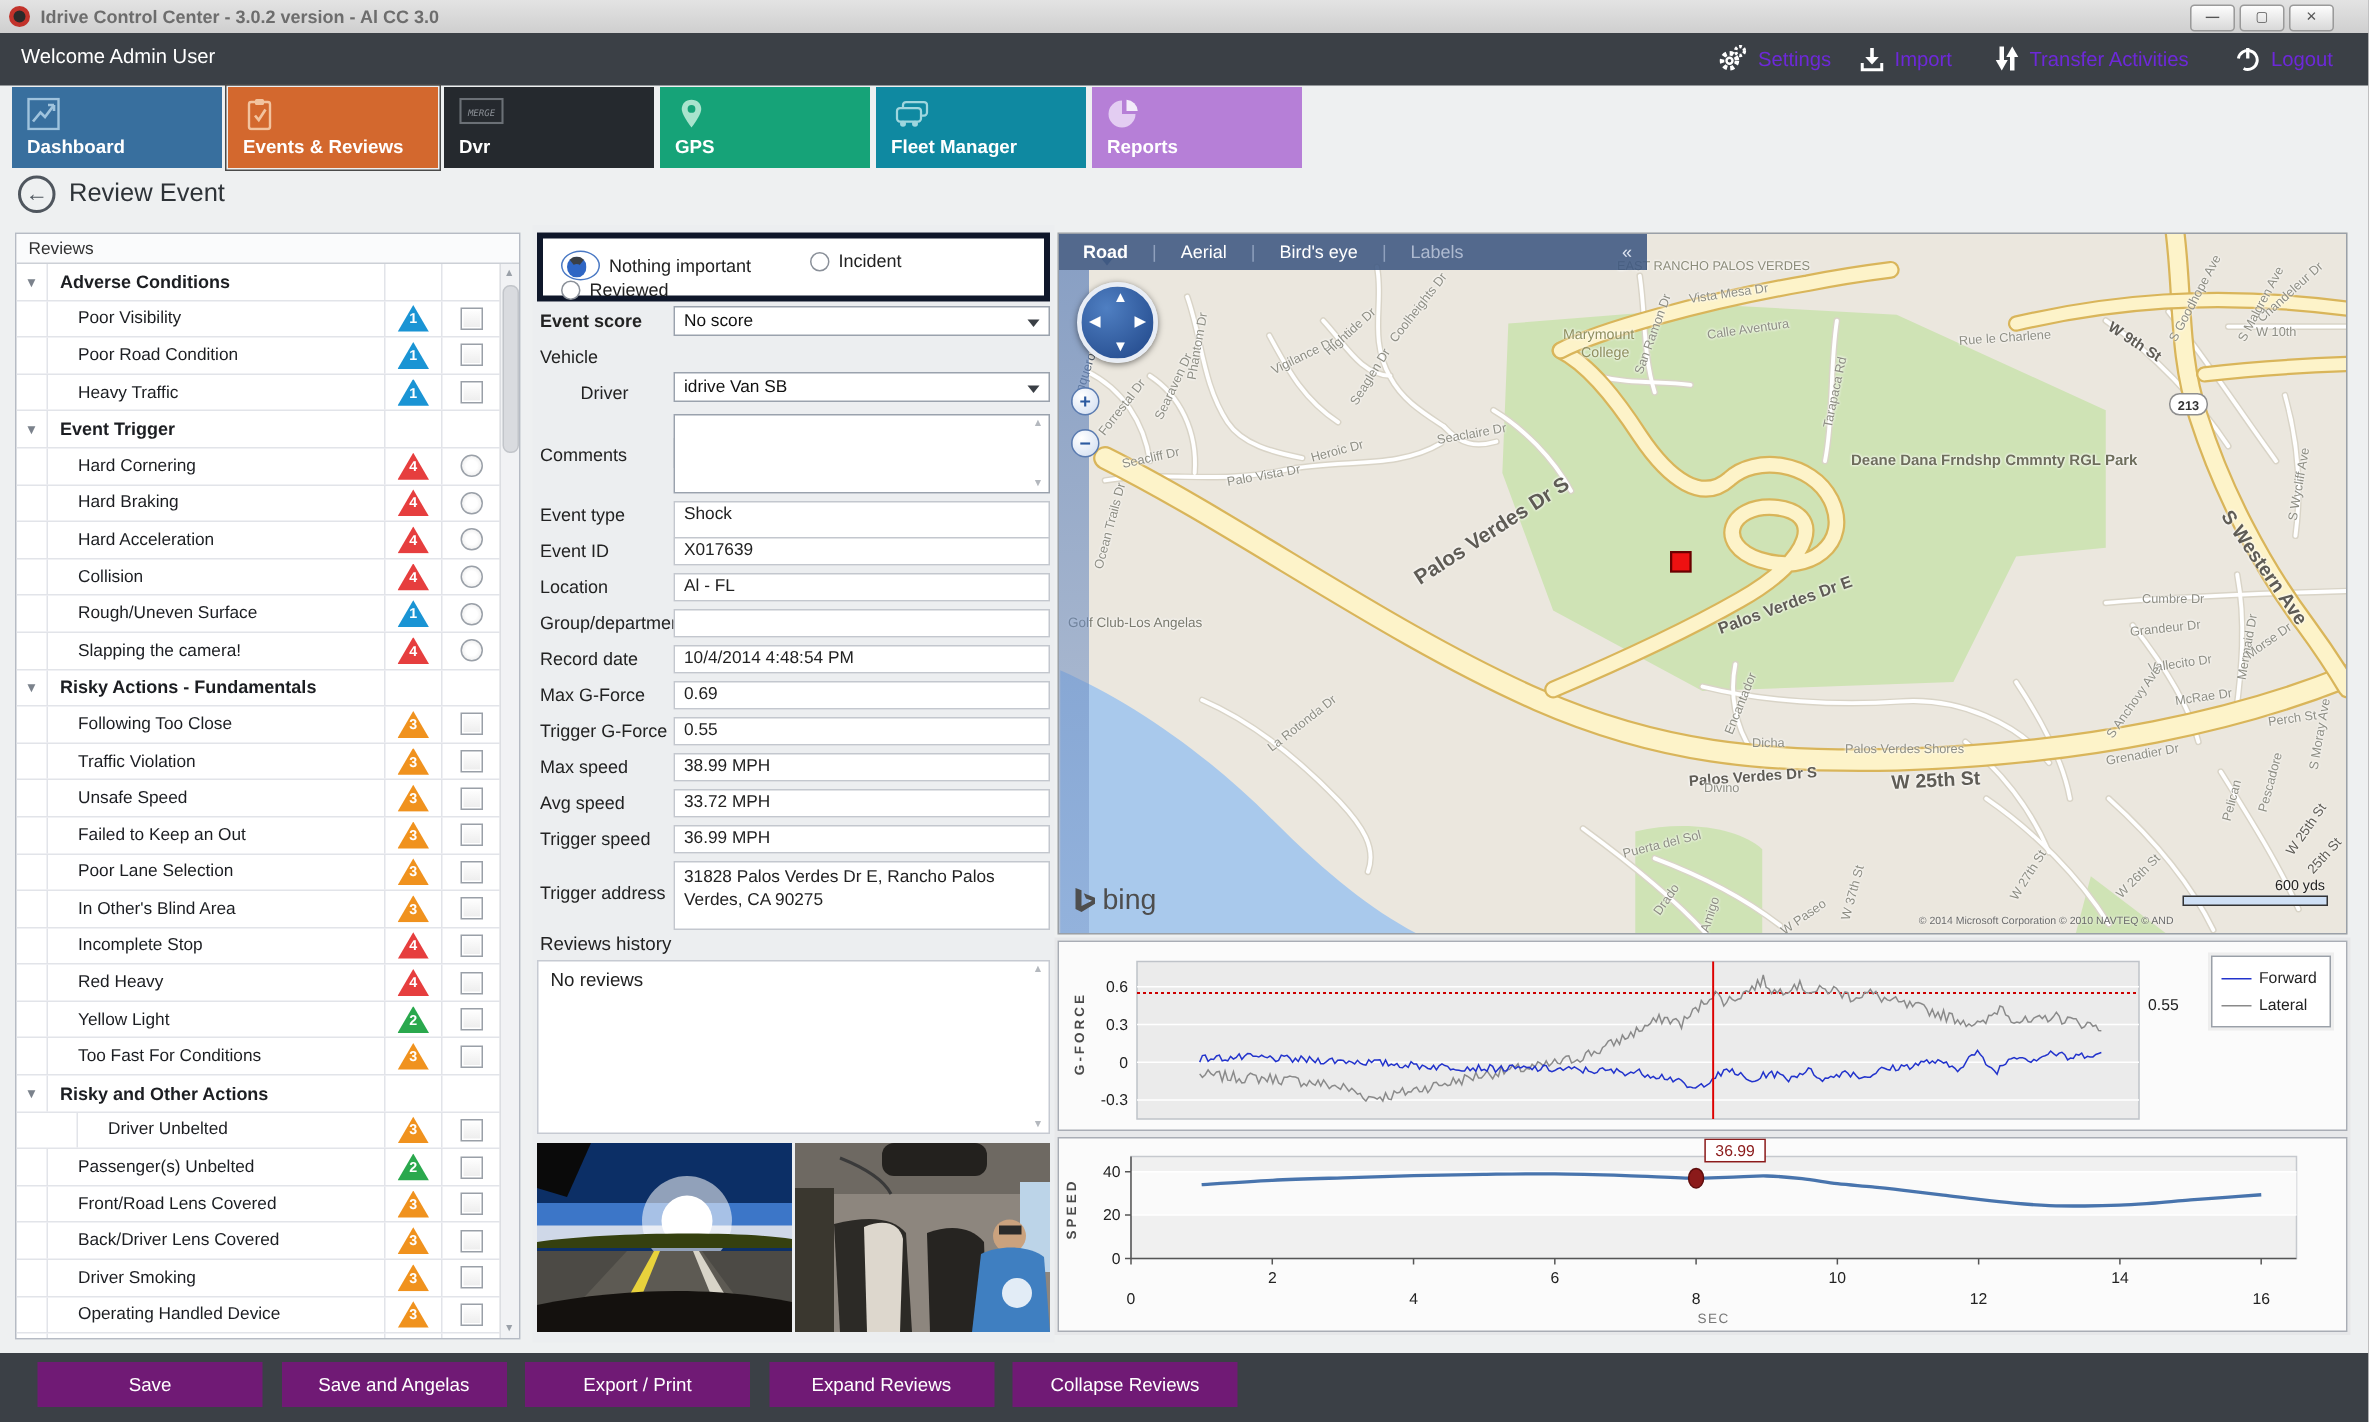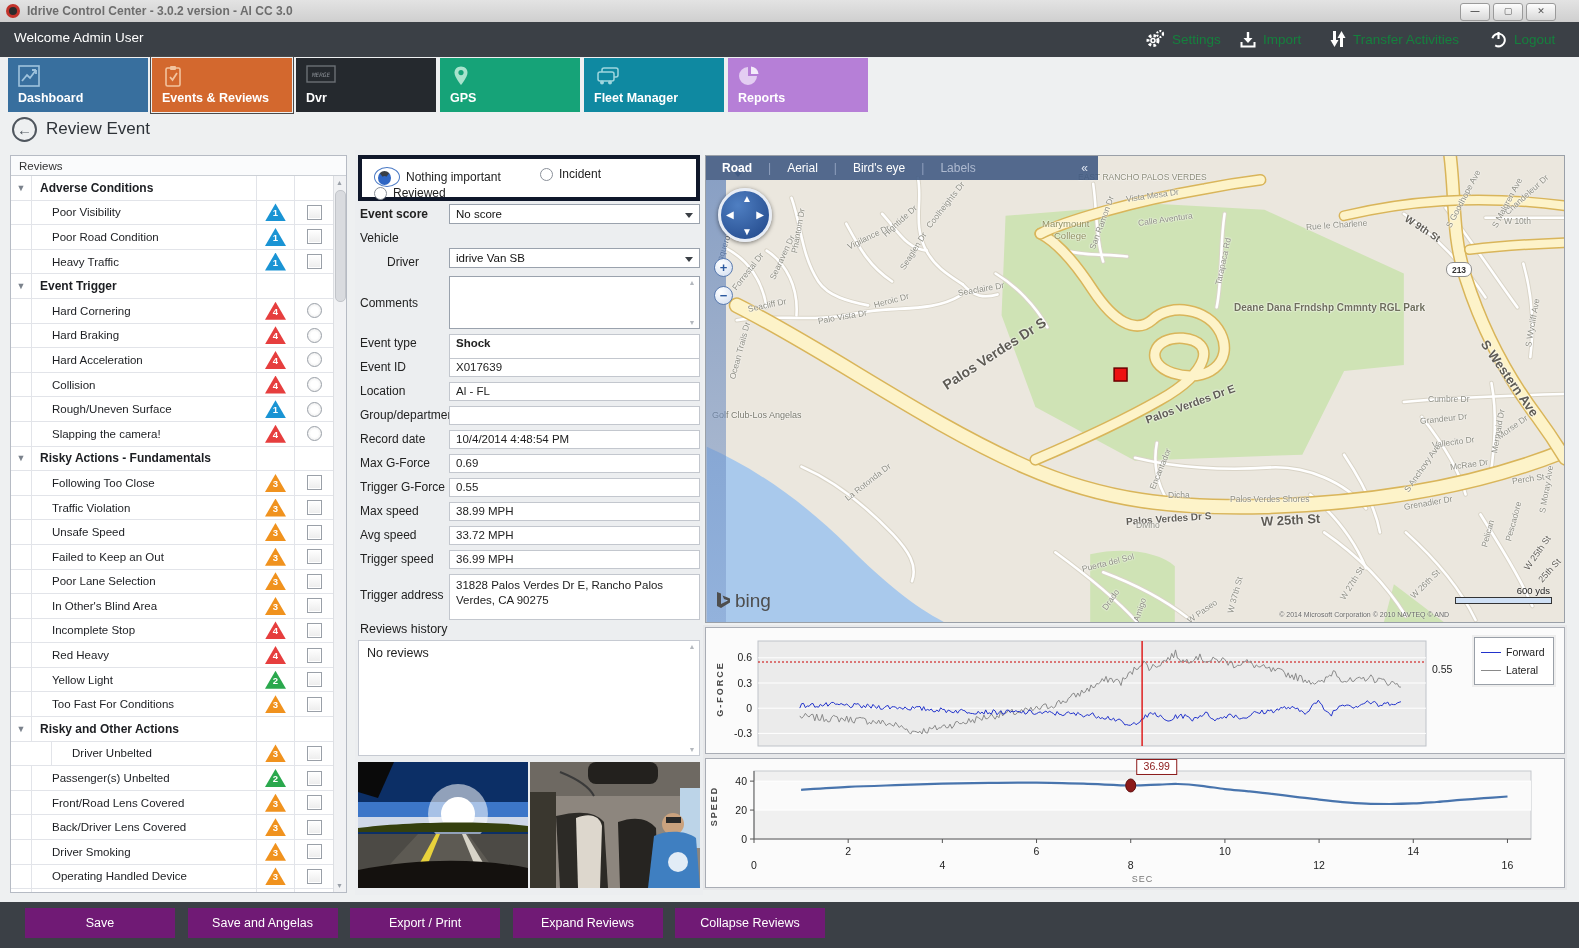--- a/index.html
+++ b/index.html
@@ -9,21 +9,21 @@
 
   
   #titlebar{left:0;top:0;width:1579px;height:22px;background:linear-gradient(#e3e3e3,#cfcfcf);border-bottom:1px solid #b8b8b8;}
   #app-logo{left:6px;top:4px;width:14px;height:14px;border-radius:50%;border:3px solid #c2332b;background:#2b2b2b;box-sizing:border-box;}
   #win-title{left:27px;top:4px;font-size:12px;font-weight:bold;color:#6d6d6d;}
   .winbtn{top:3px;width:28px;height:16px;background:linear-gradient(#fdfdfd,#d8d8d8);border:1px solid #9a9a9a;border-radius:3px;color:#555;font-size:9px;line-height:14px;text-align:center;font-weight:bold;}
 
   
   #topbar{left:0;top:22px;width:1579px;height:35px;background:#3b4046;}
   #welcome{left:14px;top:30px;color:#fff;font-size:13.5px;}
-  .hact{top:26px;height:26px;display:flex;align-items:center;gap:7px;color:#15803d;font-size:13.5px;cursor:pointer;}
+  .hact{top:26px;height:26px;display:flex;align-items:center;gap:7px;color:#6d28d9;font-size:13.5px;cursor:pointer;}
   .hact svg{display:block;}
 
   
   .tab{top:58px;width:140px;height:54px;cursor:pointer;}
   .tab .ticon{position:absolute;left:10px;top:7px;width:22px;height:22px;}
   .tab .tlabel{position:absolute;left:10px;bottom:7px;color:#fff;font-weight:bold;font-size:12.5px;}
   .tab.active{outline:1px solid #4a4a4a;outline-offset:1px;}
 
   
   #back-btn{left:12px;top:117px;width:25px;height:25px;border:2px solid #4f565e;border-radius:50%;box-sizing:border-box;color:#4f565e;font-size:15px;line-height:21px;text-align:center;font-weight:bold;cursor:pointer;background:transparent;}
@@ -536,21 +536,21 @@
     </div>
   <div id="form-rows">
       <div class="abs flabel" style="top: 207px; font-weight: bold;">Event score</div>
       <div class="abs fctl sel" style="top: 204px;">No score</div>
       <div class="abs flabel" style="top: 231px;">Vehicle</div>
       <div class="abs fctl sel" style="top: 228px;">idrive Van SB</div>
       <div class="abs flabel" style="top: 255px; text-align: center;">Driver</div>
       <div class="abs fctl sel" style="top: 252px;"></div>
       <div class="abs flabel" style="top: 296px;">Comments</div>
       <div class="abs flabel" style="top: 336px;">Event type</div>
-      <div class="abs fctl ro" style="top: 334px; height: 33px; font-weight: bold;">Shock</div>
+      <div class="abs fctl ro" style="top: 334px; height: 33px;">Shock</div>
       <div class="abs flabel" style="top: 360px;">Event ID</div>
       <div class="abs fctl ro" style="top: 358px; height: 19px;">X017639</div>
       <div class="abs flabel" style="top: 384px;">Location</div>
       <div class="abs fctl ro" style="top: 382px; height: 19px;">Al - FL</div>
       <div class="abs flabel" style="top: 408px;">Group/department</div>
       <div class="abs fctl ro" style="top: 406px; height: 19px;"></div>
       <div class="abs flabel" style="top: 432px;">Record date</div>
       <div class="abs fctl ro" style="top: 430px; height: 19px;">10/4/2014 4:48:54 PM</div>
       <div class="abs flabel" style="top: 456px;">Max G-Force</div>
       <div class="abs fctl ro" style="top: 454px; height: 19px;">0.69</div>

